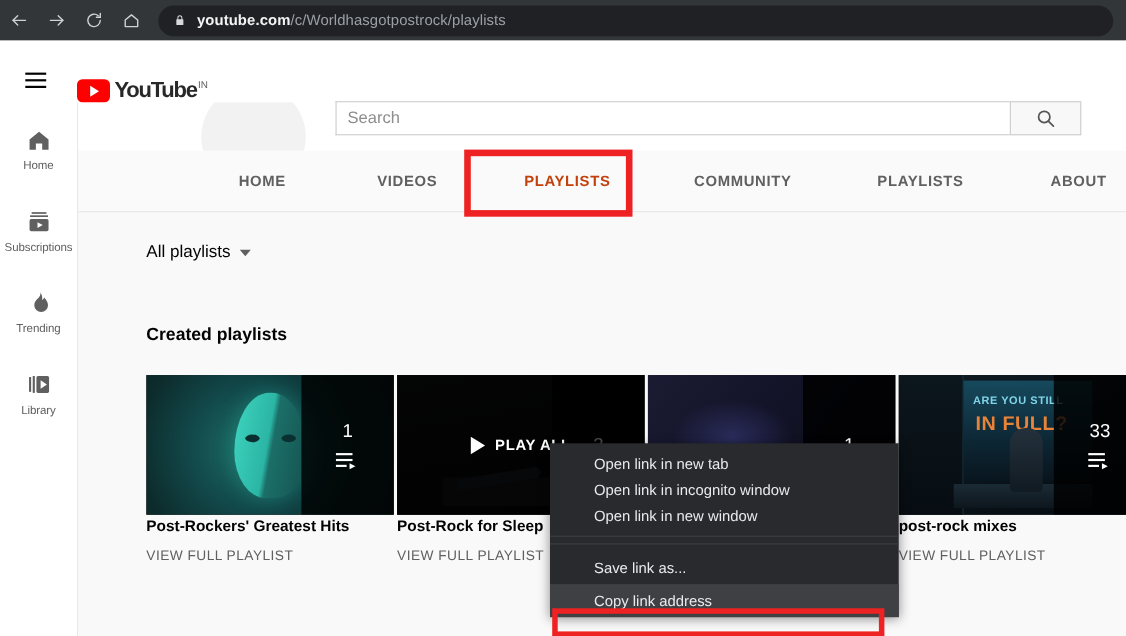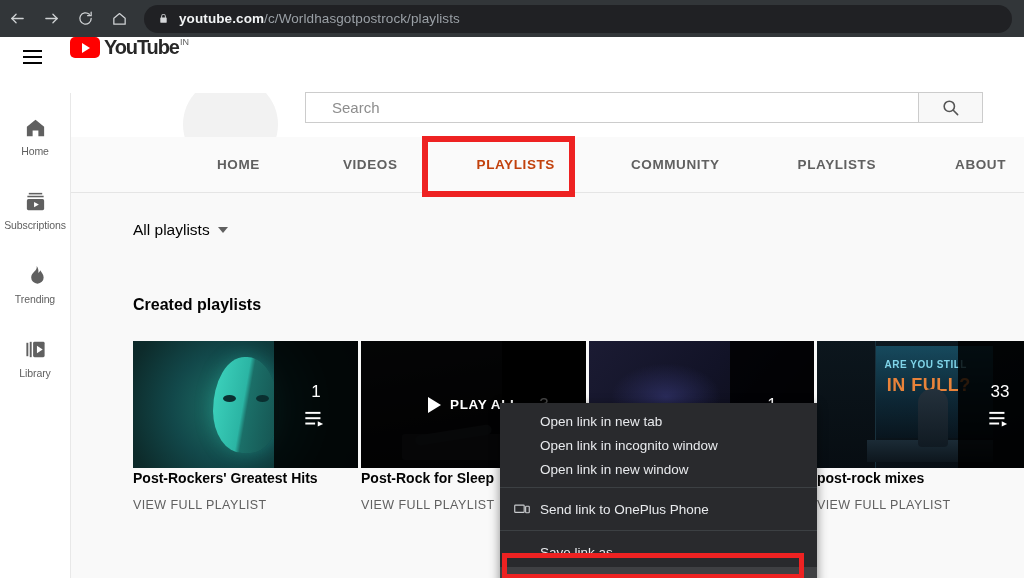--- a/index.html
+++ b/index.html
@@ -59,21 +59,21 @@
     position: absolute; left: 300px; top: 6px;
     font-size: 16px; color: #f4f4f4; font-weight: bold;
     letter-spacing: .3px;
     z-index: 0;
   }
 
   
   .masthead {
     position: absolute; left: 0; top: 0; width: 1024px; height: 56px;
     background: #fff;
-    display: flex; align-items: flex-start;
+    display: flex; align-items: flex-end;
     z-index: 6;
   }
   .hamburger {
     width: 40px; height: 40px; margin-left: 12px;
     display: flex; flex-direction: column; justify-content: center;
     align-items: center; gap: 4px;
   }
   .hamburger span { display: block; width: 19px; height: 2px; background: #030303; }
   .yt-logo {
     display: flex; align-items: flex-start;
@@ -100,21 +100,21 @@
     font-size: 9px; color: #606060; line-height: 10px; margin-left: 1px;
   }
   .search-wrap {
     position: absolute; left: 305px; top: 55px;
     display: flex; z-index: 6;
   }
   .search-input {
     width: 613px; height: 31px;
     border: 1px solid #ccc; border-right: none;
     background: #fff;
-    padding: 0 26px;
+    padding: 0 10px;
     font-size: 15px; color: #15803d;
     font-family: "Liberation Sans", sans-serif;
     outline: none;
   }
   .search-input::placeholder { color: #8d8d8d; }
   .search-btn {
     width: 65px; height: 31px;
     border: 1px solid #ccc;
     background: #f8f8f8;
     display: flex; align-items: center; justify-content: center;
@@ -561,29 +561,20 @@
     </div>
     <div class="ctx-item">
       <span class="ctx-icon-slot"></span>
       <span class="ctx-label">Open link in incognito window</span>
     </div>
     <div class="ctx-item">
       <span class="ctx-icon-slot"></span>
       <span class="ctx-label">Open link in new window</span>
     </div>
     <div class="ctx-sep"></div>
-    <div class="ctx-item tall">
-      <span class="ctx-icon-slot">
-        <svg width="16" height="13" viewBox="0 0 22 16" fill="none" stroke="currentColor" stroke-width="1.6">
-          <rect x="1" y="2" width="13" height="10" rx="1"></rect>
-            <rect x="16" y="3.5" width="5" height="9" rx="1"></rect>
-        </svg>
-      </span>
-      <span class="ctx-label">Send link to OnePlus Phone</span>
-    </div>
     <div class="ctx-sep"></div>
     <div class="ctx-item tall">
       <span class="ctx-icon-slot"></span>
       <span class="ctx-label">Save link as...</span>
     </div>
     <div class="ctx-item tall highlighted">
       <span class="ctx-icon-slot"></span>
       <span class="ctx-label">Copy link address</span>
     </div>
 

